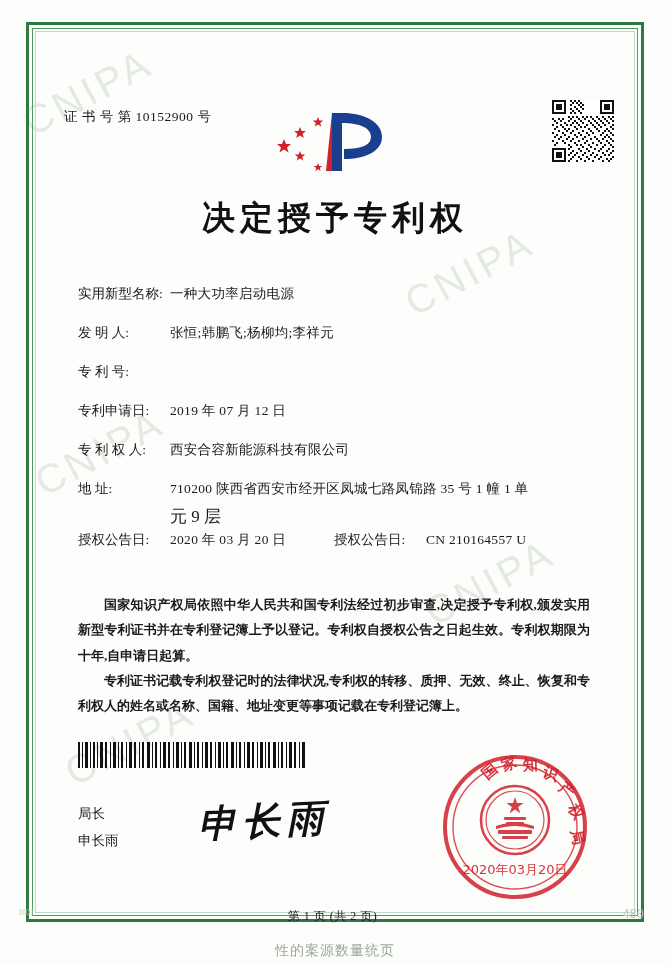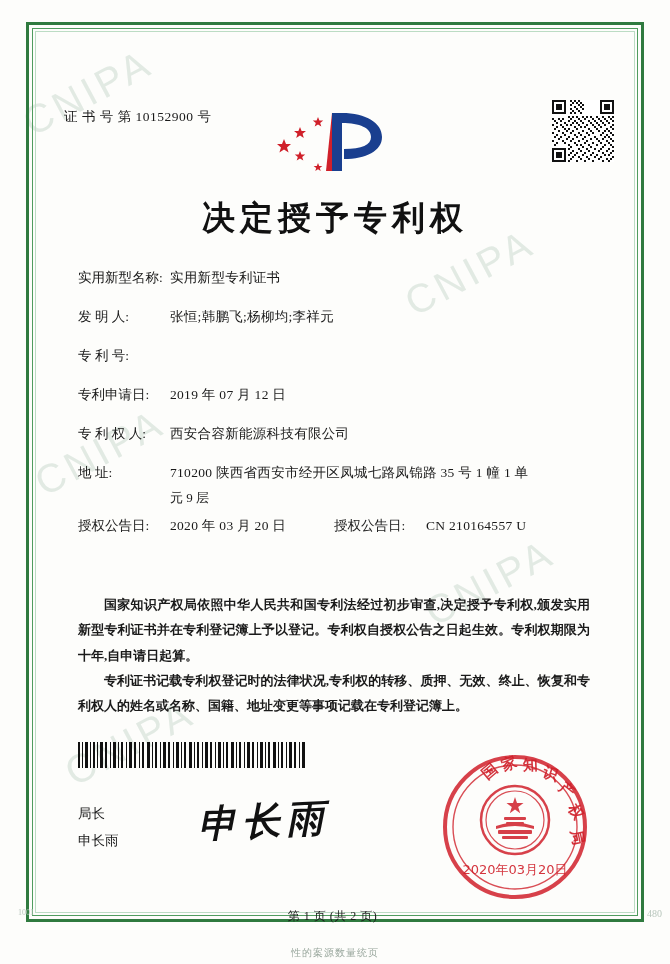--- a/index.html
+++ b/index.html
@@ -98,21 +98,21 @@
     font-size: 33px;
     font-weight: bold;
     letter-spacing: 5px;
     font-family: "DejaVu Sans", sans-serif;
     color: #111;
   }
 
   .fields {
     position: absolute;
     left: 78px;
-    top: 268px;
+    top: 284px;
     width: 510px;
     font-size: 13.5px;
     line-height: 1.55;
   }
   .field-row {
     display: flex;
     margin-bottom: 18px;
     align-items: flex-start;
   }
   .field-label {
@@ -125,22 +125,22 @@
     flex: 1;
     letter-spacing: 0.3px;
   }
   .field-value.mono {
     font-family: "Liberation Serif", serif;
     letter-spacing: 1px;
   }
   .addr-line2 {
     margin-left: 92px;
     margin-top: -14px;
-    margin-bottom: 8px;
-    font-size: 13px;
+    margin-bottom: 0;
+    font-size: 17px;
   }
   .two-col {
     display: flex;
   }
   .two-col .left-part { width: 256px; display: flex; }
   .two-col .right-part { display: flex; }
   .right-label {
     width: 92px;
     flex: 0 0 92px;
     white-space: nowrap;
@@ -208,38 +208,39 @@
     top: 908px;
     text-align: center;
     font-size: 12px;
     letter-spacing: 0.5px;
   }
   .bottom-note {
     position: absolute;
     left: 0; right: 0;
     bottom: 4px;
     text-align: center;
-    font-size: 10px;
+    font-size: 14px;
     color: #9aa89e;
     letter-spacing: 1px;
   }
   .edge-num-l {
     position: absolute;
     left: 8px;
     top: 908px;
     font-size: 8px;
     color: #b9c7bd;
     margin-left: 10px;
   }
   .edge-num-r {
     position: absolute;
-    right: 8px;
+    right: 26px;
     top: 908px;
-    font-size: 10px;
+    font-size: 12px;
     color: #b9c7bd;
+    font-family: Liberation Mono, monospace;
   }
 </style>
 </head>
 <body>
 
 <div class="page">
 
   <div class="wm wm1">CNIPA</div>
   <div class="wm wm2">CNIPA</div>
   <div class="wm wm3">CNIPA</div>
@@ -490,21 +491,21 @@
       </g>
     </svg>
   </div>
 
   <div class="title">决定授予专利权</div>
 
   <div class="fields">
 
     <div class="field-row">
       <div class="field-label">实用新型名称:</div>
-      <div class="field-value">实用新型专利证书</div>
+      <div class="field-value">一种大功率启动电源</div>
     </div>
 
     <div class="field-row">
       <div class="field-label">发 明 人:</div>
       <div class="field-value">张恒;韩鹏飞;杨柳均;李祥元</div>
     </div>
 
     <div class="field-row">
       <div class="field-label">专 利 号:</div>
     </div>

